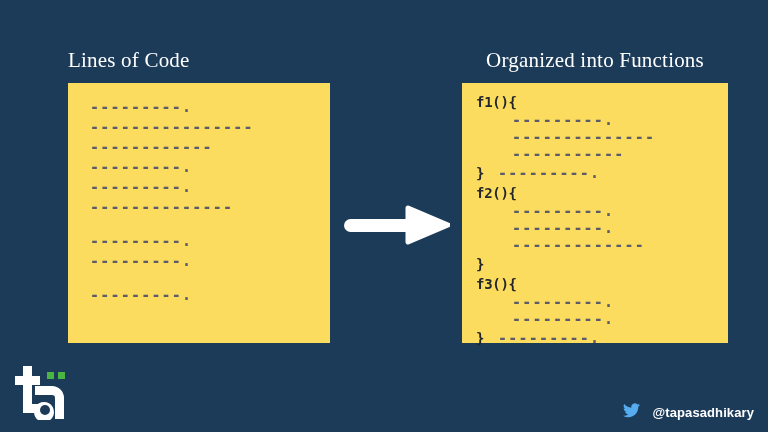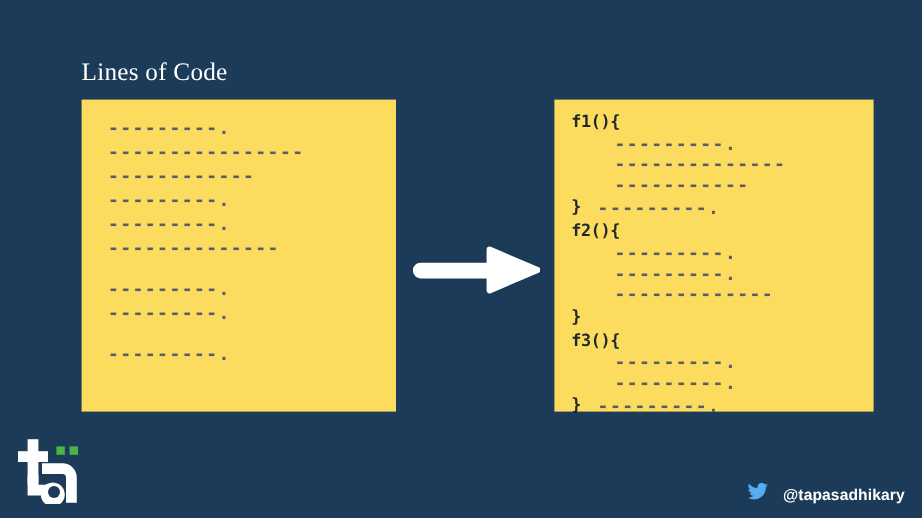--- a/index.html
+++ b/index.html
@@ -156,20 +156,21 @@
       </div>
   </div>
 
   <div id="arrow">
     <svg width="106" height="40" viewBox="0 0 106 40" aria-hidden="true">
       <rect x="0" y="14" width="72" height="13" rx="6.5" fill="#ffffff"></rect>
       <path d="M64 3 L104 20 L64 37 Z" fill="#ffffff" stroke="#ffffff" stroke-width="5" stroke-linejoin="round"></path>
     </svg>
   </div>
 
+  <div class="panel-title" id="title-right">Organized into Functions</div>
 
   <div class="card" id="card-right">
     <div class="code-body" id="right-code-body">
         <div class="code-row"><span class="code-token">f1(){</span></div>
         <div class="code-row tight"><span class="indent"></span><span class="dashes">---------.</span></div>
         <div class="code-row tight"><span class="indent"></span><span class="dashes">--------------</span></div>
         <div class="code-row tight"><span class="indent"></span><span class="dashes">-----------</span></div>
         <div class="code-row"><span class="code-token brace-cell">}</span><span class="dashes">---------.</span></div>
         <div class="code-row"><span class="code-token">f2(){</span></div>
         <div class="code-row tight"><span class="indent"></span><span class="dashes">---------.</span></div>

